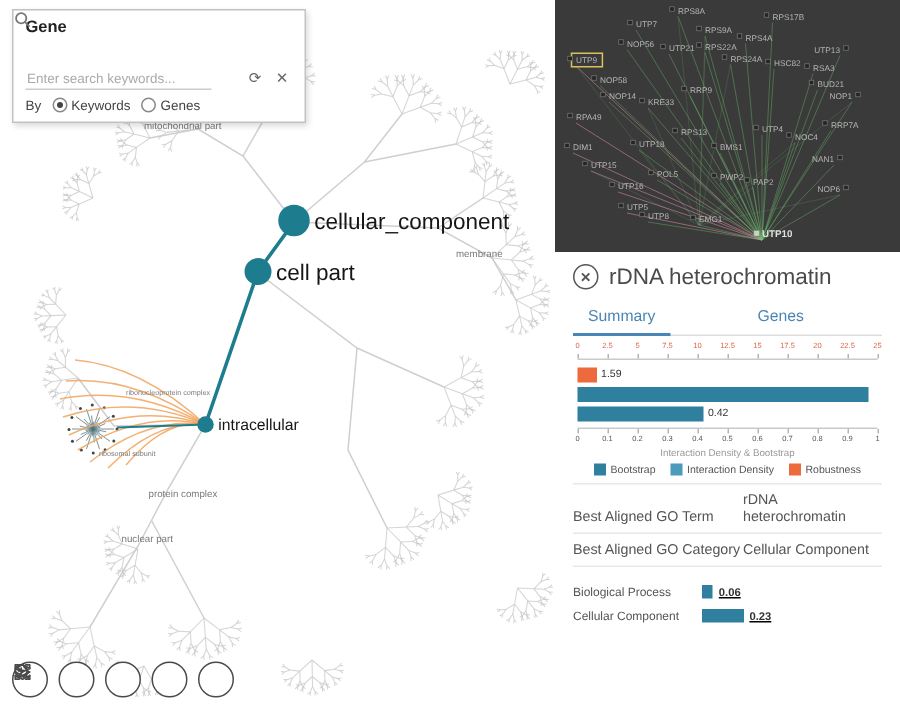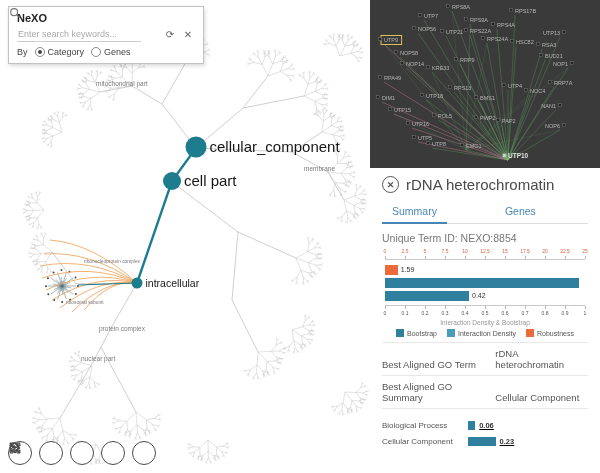--- a/index.html
+++ b/index.html
@@ -4,21 +4,21 @@
 <style>
   html,body{margin:0;padding:0;width:600px;height:473px;overflow:hidden;
     font-family:"Liberation Sans","DejaVu Sans",sans-serif;background:#fff;}
   .app{display:flex;width:600px;height:473px;}
   
   .left-panel{position:relative;width:370px;height:473px;background:#fff;overflow:hidden;}
   .left-panel svg{position:absolute;left:0;top:0;}
   .search-card{position:absolute;left:8px;top:6px;width:178px;background:#fff;
     border:1px solid #c2c2c2;box-shadow:1px 2px 4px rgba(0,0,0,.15);padding:5px 8px 6px;z-index:5;}
   .search-title{font-size:11px;font-weight:bold;color:#222;}
-  .search-row{display:flex;align-items:flex-start;margin-top:3px;gap:4px;}
+  .search-row{display:flex;align-items:flex-start;margin-top:21px;gap:4px;}
   .search-input{flex:1;min-width:0;border:none;border-bottom:1px solid #ccc;outline:none;
     font-size:9px;color:#444;padding:2px 1px;font-family:inherit;}
   .search-input::placeholder{color:#aaa;}
   .mini-btn{width:14px;height:14px;display:flex;align-items:center;justify-content:center;
     color:#666;font-size:10px;cursor:pointer;flex:0 0 auto;}
   .radio-row{display:flex;align-items:center;gap:7px;margin-top:5px;font-size:9px;color:#444;}
   .radio-opt{display:flex;align-items:center;gap:3px;cursor:pointer;}
   .rdot{width:8px;height:8px;border:1px solid #888;border-radius:50%;display:flex;
     align-items:center;justify-content:center;}
   .radio-opt.sel .rdot::after{content:"";width:4px;height:4px;border-radius:50%;background:#444;}
@@ -1541,37 +1541,37 @@
         <text x="145.5" y="286.78" font-size="10.5" fill="#161616">intracellular</text>
         <text x="96" y="86" font-size="6.5" fill="#7a7a7a">mitochondrial part</text>
         <text x="304" y="171" font-size="6.5" fill="#7a7a7a">membrane</text>
         <text x="99" y="331" font-size="6.5" fill="#7a7a7a">protein complex</text>
         <text x="81" y="361" font-size="6.5" fill="#7a7a7a">nuclear part</text>
         <text x="84" y="263" font-size="4.8" fill="#7a7a7a">ribonucleoprotein complex</text>
         <text x="66" y="304" font-size="4.8" fill="#7a7a7a">ribosomal subunit</text>
       </svg>
 
     <div class="search-card">
-      <div class="search-title">NeXO</div>
+      <div class="search-title">Gene</div>
       <div class="search-row">
         <input class="search-input" placeholder="Enter search keywords..." style="">
         <span class="mini-btn">
           <svg viewBox="0 0 14 14" width="12" height="12">
               <circle cx="6" cy="6" r="4" fill="none" stroke="#777" stroke-width="1.4"></circle>
               <line x1="9" y1="9" x2="12.5" y2="12.5" stroke="#777" stroke-width="1.4"></line>
             </svg>
         </span>
         <span class="mini-btn">⟳</span>
         <span class="mini-btn">✕</span>
       </div>
       <div class="radio-row">
         <span>By</span>
         <span class="radio-opt sel">
           <span class="rdot"></span>
-          <span>Category</span>
+          <span>Keywords</span>
         </span>
         <span class="radio-opt">
           <span class="rdot"></span>
           <span>Genes</span>
         </span>
       </div>
     </div>
 
     <div class="view-controls">
       <button class="ctl-btn">
@@ -1746,21 +1746,20 @@
       <div class="dp-header">
         <button class="close-btn">✕</button>
         <span class="dp-title">rDNA heterochromatin</span>
       </div>
 
       <div class="tabs" id="tabs">
           <span class="tab active">Summary</span>
           <span class="tab">Genes</span>
         </div>
 
-      <div class="term-id">Unique Term ID: NEXO:8854</div>
 
 
       <div class="rob-plot">
         <div class="axis axis-top" id="rob-top-axis">
             <i class="tmark" style="left: 0%;"></i>
             <span class="tlab" style="left: 0%; color: rgb(217, 99, 60);">0</span>
             <i class="tmark" style="left: 10%;"></i>
             <span class="tlab" style="left: 10%; color: rgb(217, 99, 60);">2.5</span>
             <i class="tmark" style="left: 20%;"></i>
             <span class="tlab" style="left: 20%; color: rgb(217, 99, 60);">5</span>
@@ -1835,21 +1834,21 @@
           </div>
       </div>
 
 
       <div class="go-table" id="go-table">
           <div class="go-trow">
             <span class="go-tlabel">Best Aligned GO Term</span>
             <span class="go-tvalue">rDNA heterochromatin</span>
           </div>
           <div class="go-trow">
-            <span class="go-tlabel">Best Aligned GO Summary</span>
+            <span class="go-tlabel">Best Aligned GO Category</span>
             <span class="go-tvalue">Cellular Component</span>
           </div>
         </div>
 
       <div class="go-chart">
         <div id="go-rows">
             <div class="go-row">
               <span class="go-label">Biological Process</span>
               <span class="go-plot">
                 <span class="go-bar" style="width: 6%; background: rgb(47, 127, 158);"></span>

